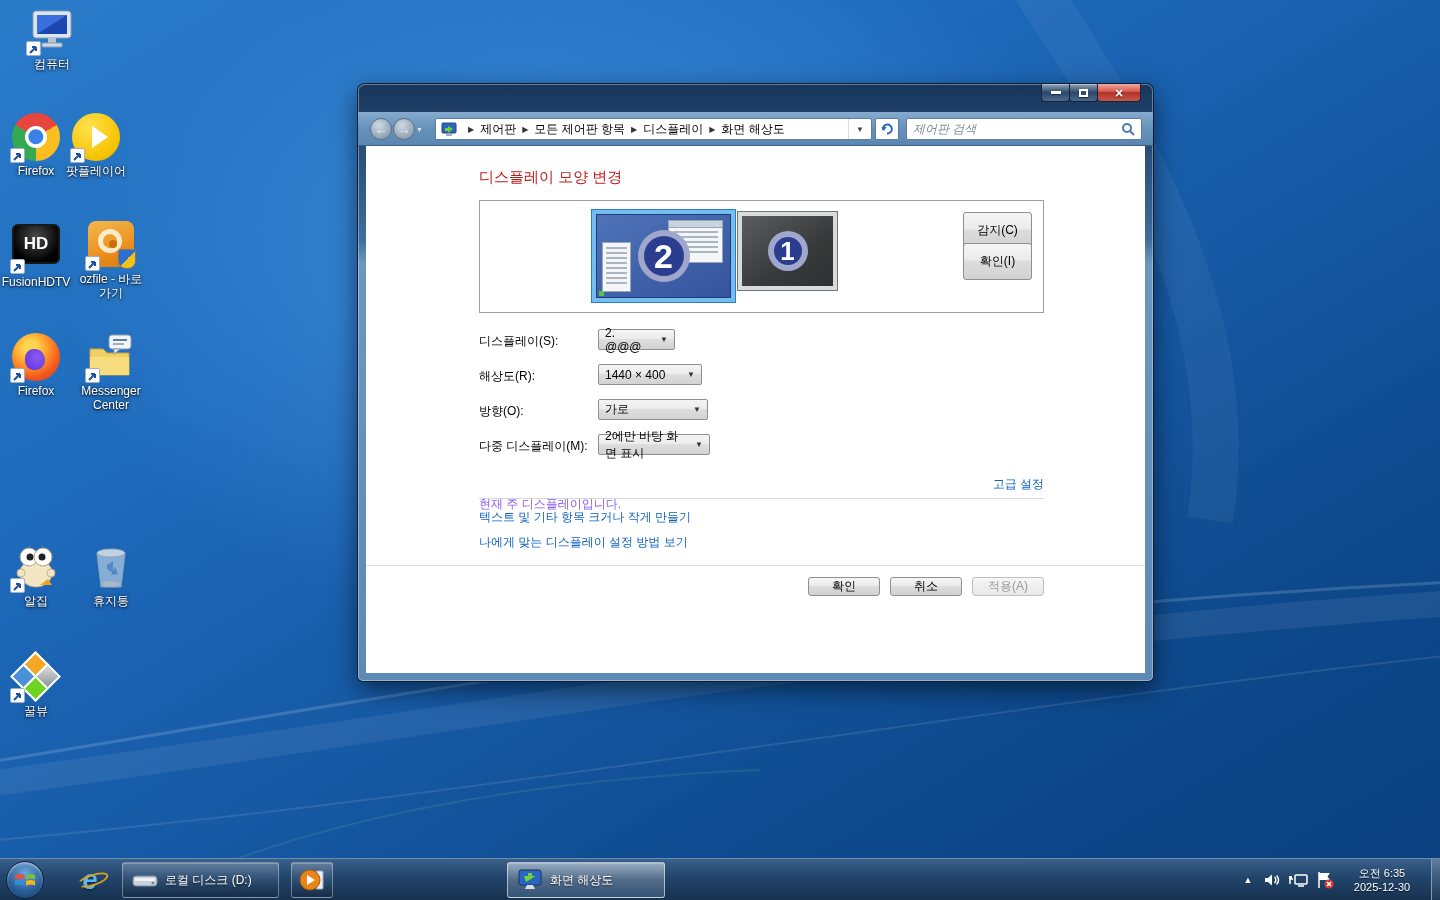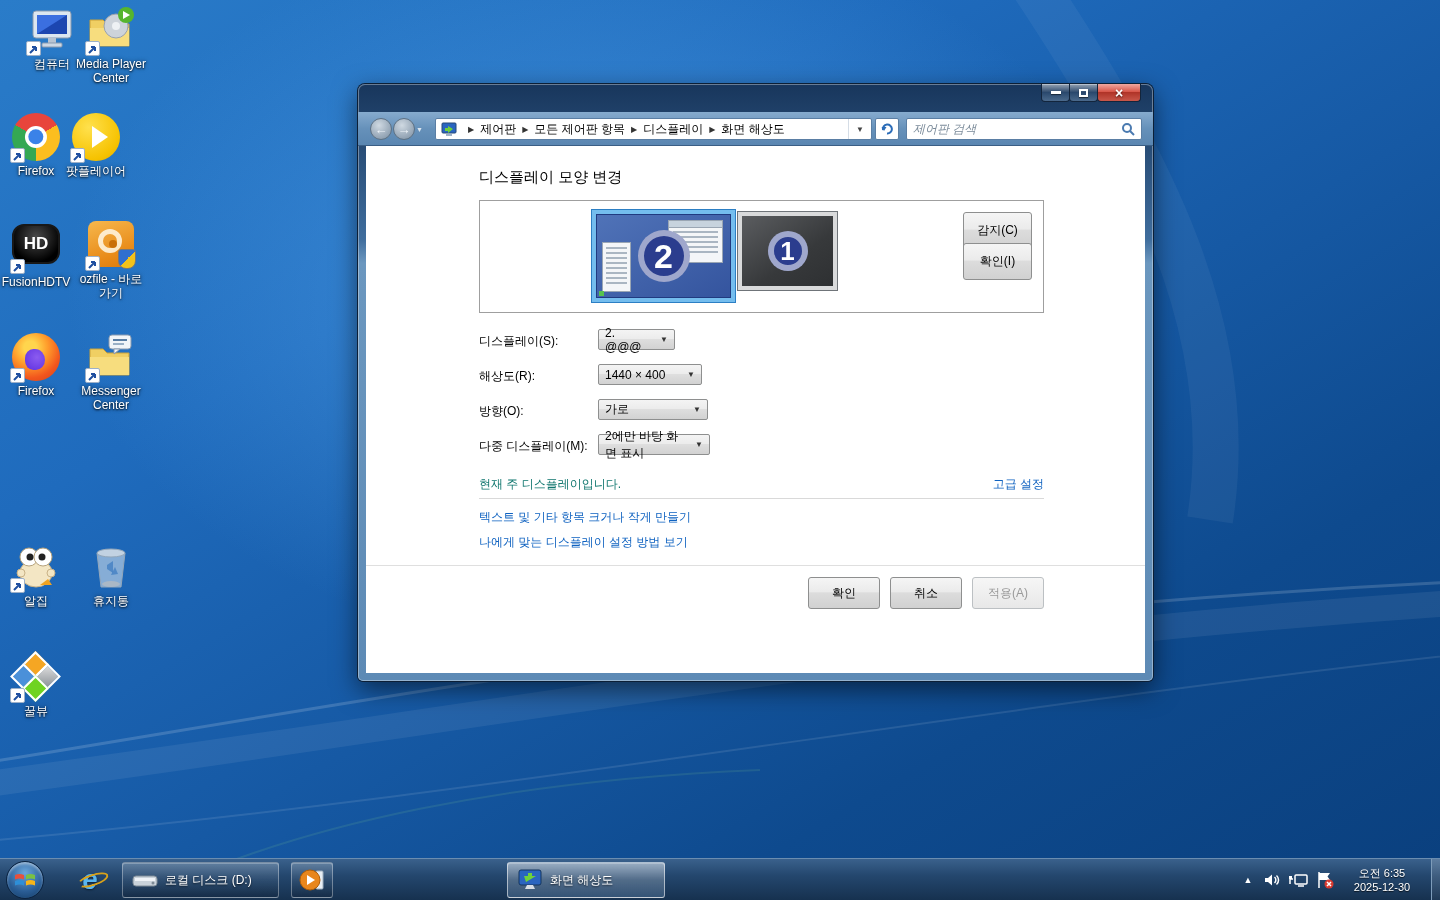--- a/index.html
+++ b/index.html
@@ -23,21 +23,21 @@
   .chrome-logo::before { content:""; position:absolute; left:50%; top:50%; width:46%; height:46%;
     transform:translate(-50%,-50%); background:#fff; border-radius:50%; }
   .chrome-logo::after { content:""; position:absolute; left:50%; top:50%; width:32%; height:32%;
     transform:translate(-50%,-50%); background:#3a82e8; border-radius:50%; }
   .pot { background:radial-gradient(circle at 35% 30%, #ffe14d, #f6c200 70%, #e0a900); }
   .pot::after { content:""; position:absolute; left:58%; top:50%; transform:translate(-50%,-50%);
     border-left:16px solid #fff; border-top:11px solid transparent; border-bottom:11px solid transparent; }
   .ffx { background:radial-gradient(circle at 38% 30%, #ffd54d 0 14%, #ff9e2c 38%, #f2561d 68%, #cf3d15 100%); }
   .ffx::after { content:""; position:absolute; left:28%; top:34%; width:40%; height:44%;
     border-radius:50% 60% 55% 50%; background:radial-gradient(circle at 60% 40%, #8b5cf0, #5d2ee0); }
-  .hdtv { width:48px; height:40px; margin-top:4px; border-radius:12px;
+  .hdtv { width:48px; height:40px; margin-top:4px; border-radius:6px;
     background:radial-gradient(circle at 50% 30%, #4a4a4a, #000 75%); border:2px solid #181818;
     color:#fff; font-weight:bold; font-size:17px; display:flex; align-items:center; justify-content:center; }
   .ozf { width:46px; height:46px; margin:1px; border-radius:8px;
     background:linear-gradient(160deg, #f6b84e, #e88a17 70%, #d97a0c); position:relative; }
   .ozf .ring { position:absolute; left:10px; top:8px; width:24px; height:24px; border-radius:50%;
     border:5px solid rgba(255,248,230,.85); }
   .ozf .ring::after { content:""; position:absolute; left:6px; top:6px; width:8px; height:8px;
     border-radius:50%; background:#c96f08; }
   .shield { position:absolute; right:-2px; bottom:-2px; width:18px; height:20px;
     background:linear-gradient(135deg,#2f6fd0 0 50%, #f3c21a 50% 100%); border:1px solid #777;
@@ -80,21 +80,21 @@
   .refreshbtn { position:absolute; left:517px; top:6px; width:24px; height:22px; background:#fff;
     border:1px solid #5a7ea4; border-radius:2px; display:flex; align-items:center; justify-content:center; }
   .searchbox { position:absolute; left:548px; top:6px; width:236px; height:22px; background:#fff;
     border:1px solid #5a7ea4; border-radius:2px; display:flex; align-items:center; }
   .searchbox input { flex:1; border:none; outline:none; padding:0 6px; font-size:12px;
     font-style:italic; color:#333; font-family:"Liberation Sans","DejaVu Sans",sans-serif; background:transparent; }
   .searchbox input::placeholder { color:#7a8a99; }
   .searchbox .mag { padding:0 6px; display:flex; }
 
   .client { position:absolute; left:8px; right:8px; top:62px; bottom:8px; background:#fff; }
-  .heading { position:absolute; left:113px; top:22px; font-size:15px; color:#000000; }
+  .heading { position:absolute; left:113px; top:22px; font-size:15px; color:#b91c1c; }
   .panel { position:absolute; left:113px; top:54px; width:565px; height:113px;
     background:#fff; border:1px solid #9f9f9f; }
   .mon2 { position:absolute; left:112px; top:9px; width:143px; height:92px;
     background:linear-gradient(150deg,#5073b8,#34549e); border:4px solid #74bdee; outline:1px solid #2c7fc4;
     box-shadow:inset 0 0 0 1px #203a80; }
   .mon1 { position:absolute; left:258px; top:11px; width:99px; height:78px;
     background:linear-gradient(145deg,#5b5d60,#37393b 60%,#2e3032); border:4px solid #d9dadb;
     outline:1px solid #6f7479; }
   .numcirc { position:absolute; left:50%; top:50%; transform:translate(-50%,-50%);
     border-radius:50%; background:#2b3d8e; border:6px solid rgba(255,255,255,.55);
@@ -118,25 +118,25 @@
   .btn7.disabled { color:#9a9a9a; border-color:#bcc0c3;
     background:linear-gradient(#f6f6f6,#efefef 50%,#e8e8e8); }
   .panelbtn { position:absolute; left:483px; width:69px; height:37px; }
 
   .row { position:absolute; left:113px; font-size:12px; color:#000; }
   .sel7 { position:absolute; left:232px; height:21px;
     background:linear-gradient(#f4f4f4,#ececec 45%,#dedede 50%,#d2d2d2);
     border:1px solid #8e8f8f; border-radius:2px; font-size:12px; color:#000;
     display:flex; align-items:center; padding:0 6px; }
   .sel7 .arr { margin-left:auto; padding-left:8px; font-size:8px; color:#333; }
-  .note { position:absolute; left:113px; font-size:12px; color:#0f766e; }
+  .note { position:absolute; left:113px; font-size:12px; color:#8b5cf6;margin-top:20px; }
   .link { color:#0f62c0; font-size:12px; text-decoration:none; cursor:pointer; }
   .hr1 { position:absolute; left:113px; width:565px; border-top:1px solid #d9d9d9; }
   .hr2 { position:absolute; left:0; width:779px; border-top:1px solid #dfdfdf; }
-  .footbtn { position:absolute; width:72px; height:32px; }
+  .footbtn { position:absolute; width:72px; height:19px; }
 
   
   .taskbar { position:absolute; left:0; bottom:0; width:1440px; height:42px;
     background:linear-gradient(#3a618c, #24476e 40%, #16314f);
     border-top:1px solid #6b8db0; }
   .orb { position:absolute; left:6px; top:2px; width:38px; height:38px; border-radius:50%;
     background:radial-gradient(circle at 50% 30%, #6aa6dc, #2a5d95 60%, #123a63); border:1px solid #0b2340;
     box-shadow:inset 0 2px 3px rgba(255,255,255,.5); display:flex; align-items:center; justify-content:center; }
   .ie { position:absolute; left:72px; top:4px; width:36px; height:34px; display:flex;
     align-items:center; justify-content:center; }
@@ -176,36 +176,20 @@
           <rect x="20" y="32" width="8" height="5" fill="#b8c4d2"></rect>
           <rect x="14" y="37" width="20" height="4" rx="1" fill="#cdd8e4" stroke="#8a9bb0"></rect>
         </svg>
       <span class="shortcut"><svg width="13" height="13">
             <path d="M3 10 L9 4 M9 4 L5 4 M9 4 L9 8" stroke="#1f4fa0" stroke-width="2" fill="none"></path>
           </svg></span>
     </div>
     <div class="lbl">컴퓨터</div>
   </div>
 
-  <div class="dicon" style="left:75px;top:6px">
-    <div class="ic">
-      <svg width="48" height="48">
-          <path d="M3 14 L3 40 L42 40 L42 18 L20 18 L16 14 Z" fill="#f0cf63" stroke="#c9a23a"></path>
-          <path d="M3 22 L42 22 L42 40 L3 40 Z" fill="#f7dd7e"></path>
-          <circle cx="29" cy="20" r="12" fill="#cdd3da" stroke="#9aa2ac"></circle>
-          <circle cx="29" cy="20" r="4" fill="#eef1f4"></circle>
-          <circle cx="39" cy="9" r="8" fill="#56b52e"></circle>
-          <path d="M36 5 L43 9 L36 13 Z" fill="#fff"></path>
-        </svg>
-      <span class="shortcut"><svg width="13" height="13">
-            <path d="M3 10 L9 4 M9 4 L5 4 M9 4 L9 8" stroke="#1f4fa0" stroke-width="2" fill="none"></path>
-          </svg></span>
-    </div>
-    <div class="lbl">Media Player Center</div>
-  </div>
 
   <div class="dicon" style="left:0;top:113px">
     <div class="ic">
       <div class="iccirc chrome-logo"></div>
       <span class="shortcut"><svg width="13" height="13">
             <path d="M3 10 L9 4 M9 4 L5 4 M9 4 L9 8" stroke="#1f4fa0" stroke-width="2" fill="none"></path>
           </svg></span>
     </div>
     <div class="lbl">Firefox</div>
   </div>

